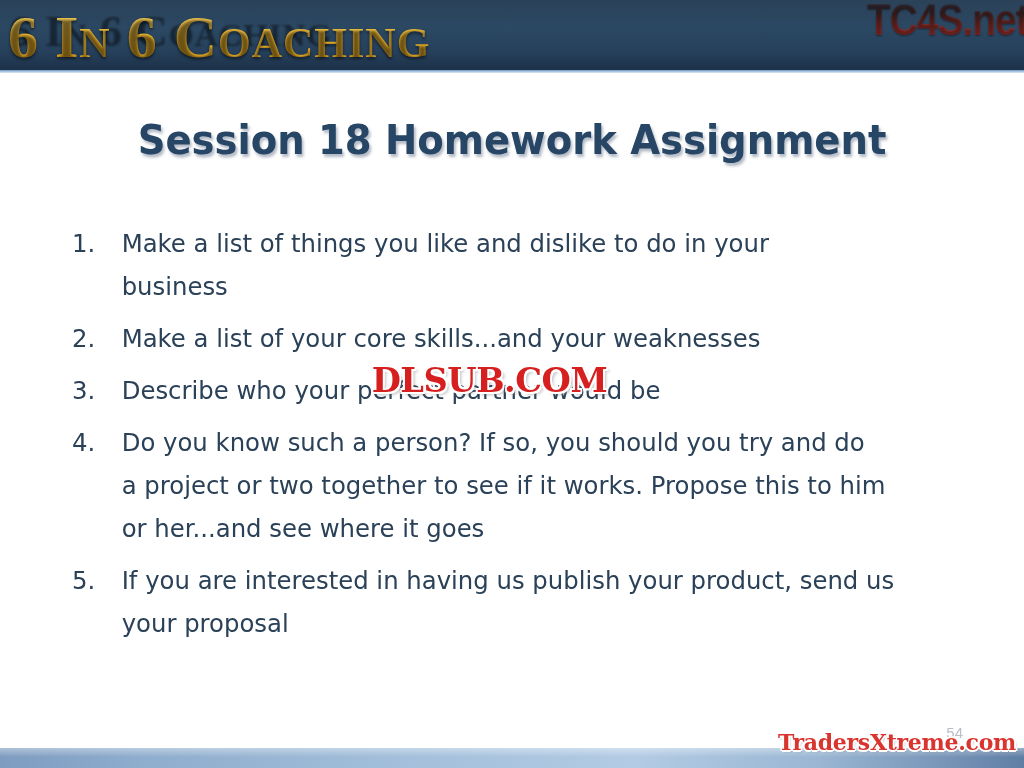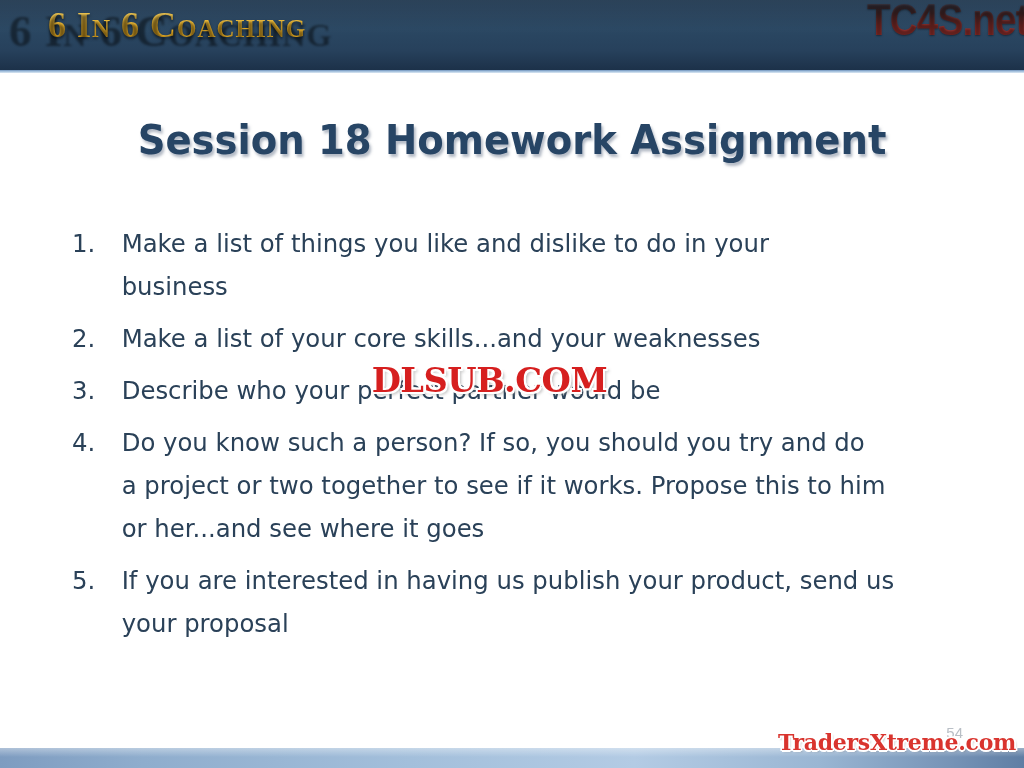--- a/index.html
+++ b/index.html
@@ -50,33 +50,32 @@
     width: 1024px;
     height: 3px;
     background: linear-gradient(180deg, #6f93bd 0%, #a8c3de 50%, #dce8f3 100%);
   }
 
   #brand-logo {
     position: absolute;
     left: 8px;
     top: 7px;
     font-family: "Liberation Serif", "DejaVu Serif", serif;
-    font-size: 36px;
+    font-size: 60px;
     font-weight: bold;
     font-variant: small-caps;
     letter-spacing: 1px;
     line-height: 1;
     color: #f5c13f;
     background: linear-gradient(180deg, #fbd96b 0%, #f2b92e 52%, #e8a91c 100%);
     -webkit-background-clip: text;
     background-clip: text;
     -webkit-text-fill-color: transparent;
     text-shadow: 0 2px 3px rgba(0,0,0,0.55);
     white-space: nowrap;
-    margin-left: 40px;
   }
   
   #brand-logo-shadow {
     position: absolute;
     left: 8px;
     top: 7px;
     font-family: "Liberation Serif", "DejaVu Serif", serif;
     font-size: 45px;
     font-weight: bold;
     font-variant: small-caps;

